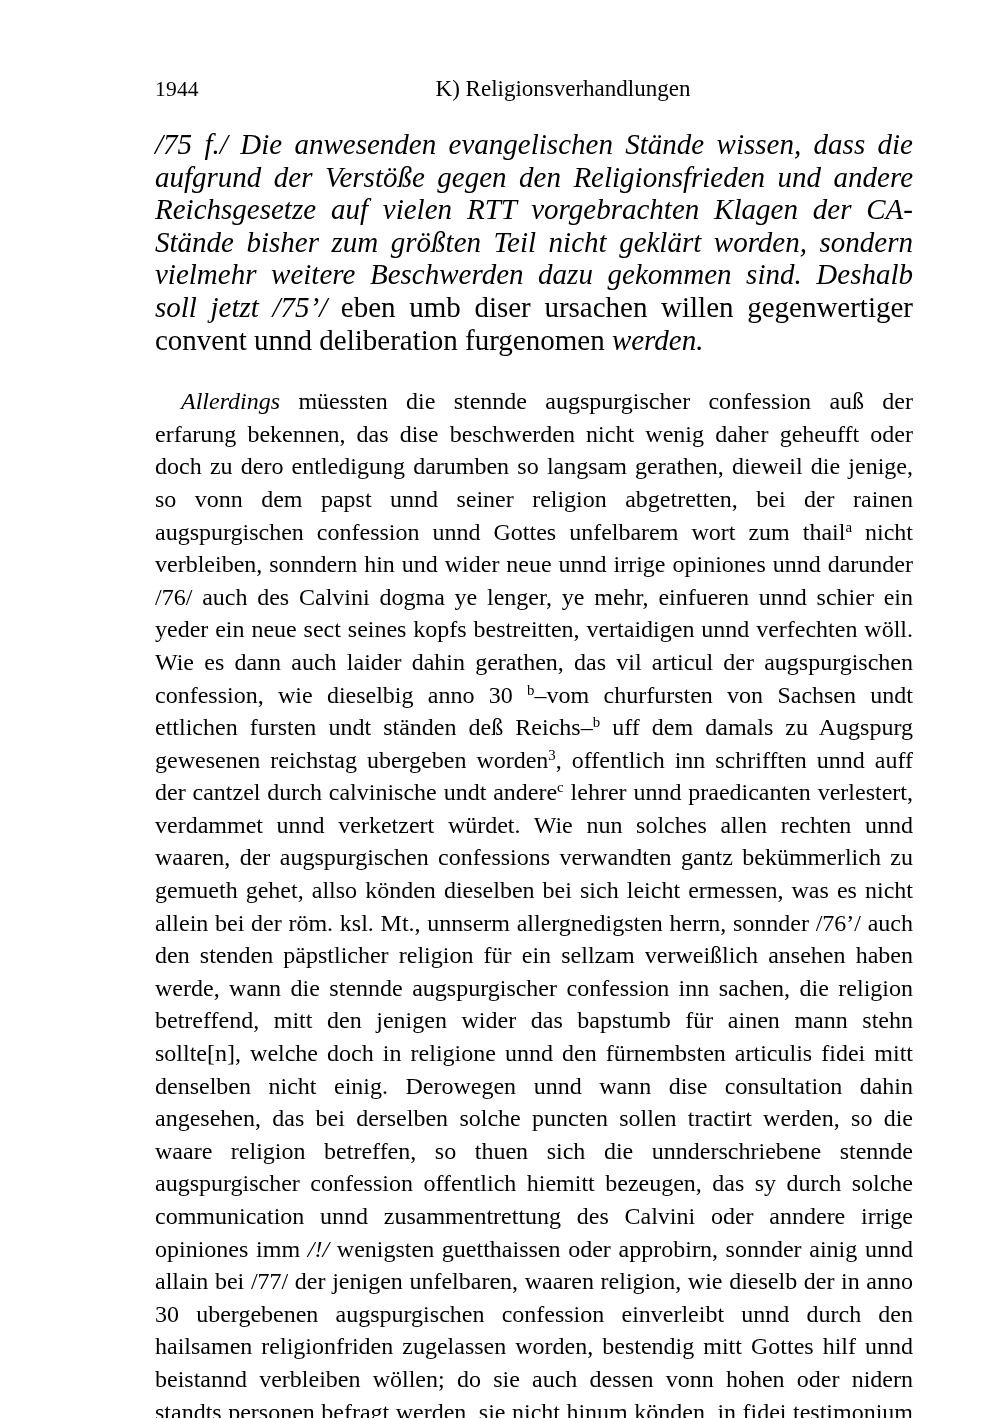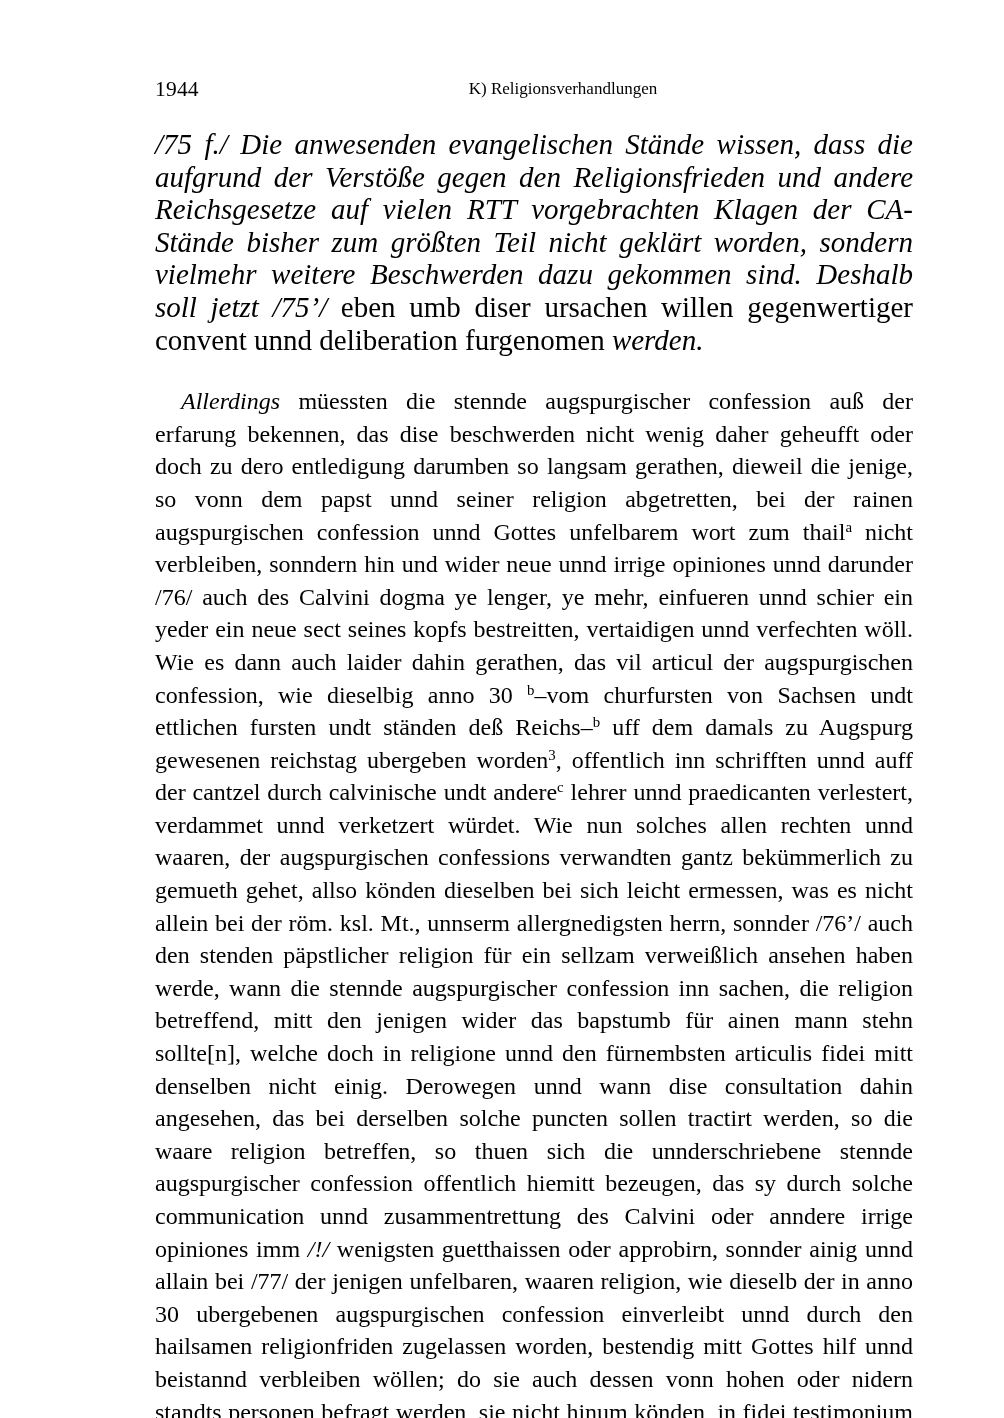--- a/index.html
+++ b/index.html
@@ -41,21 +41,21 @@
     letter-spacing: 0.2px;
   }
   .runhead .title {
     position: absolute;
     left: 0;
     top: 0;
     width: 100%;
     text-align: center;
     padding-left: 58px;
     box-sizing: border-box;
-    font-size: 17px;
+    font-size: 23px;
   }
 
   
   .regest {
     margin-top: 22px;
     font-size: 29px;
     line-height: 32.6px;
     text-align: justify;
     text-justify: inter-word;
     hyphens: manual;

